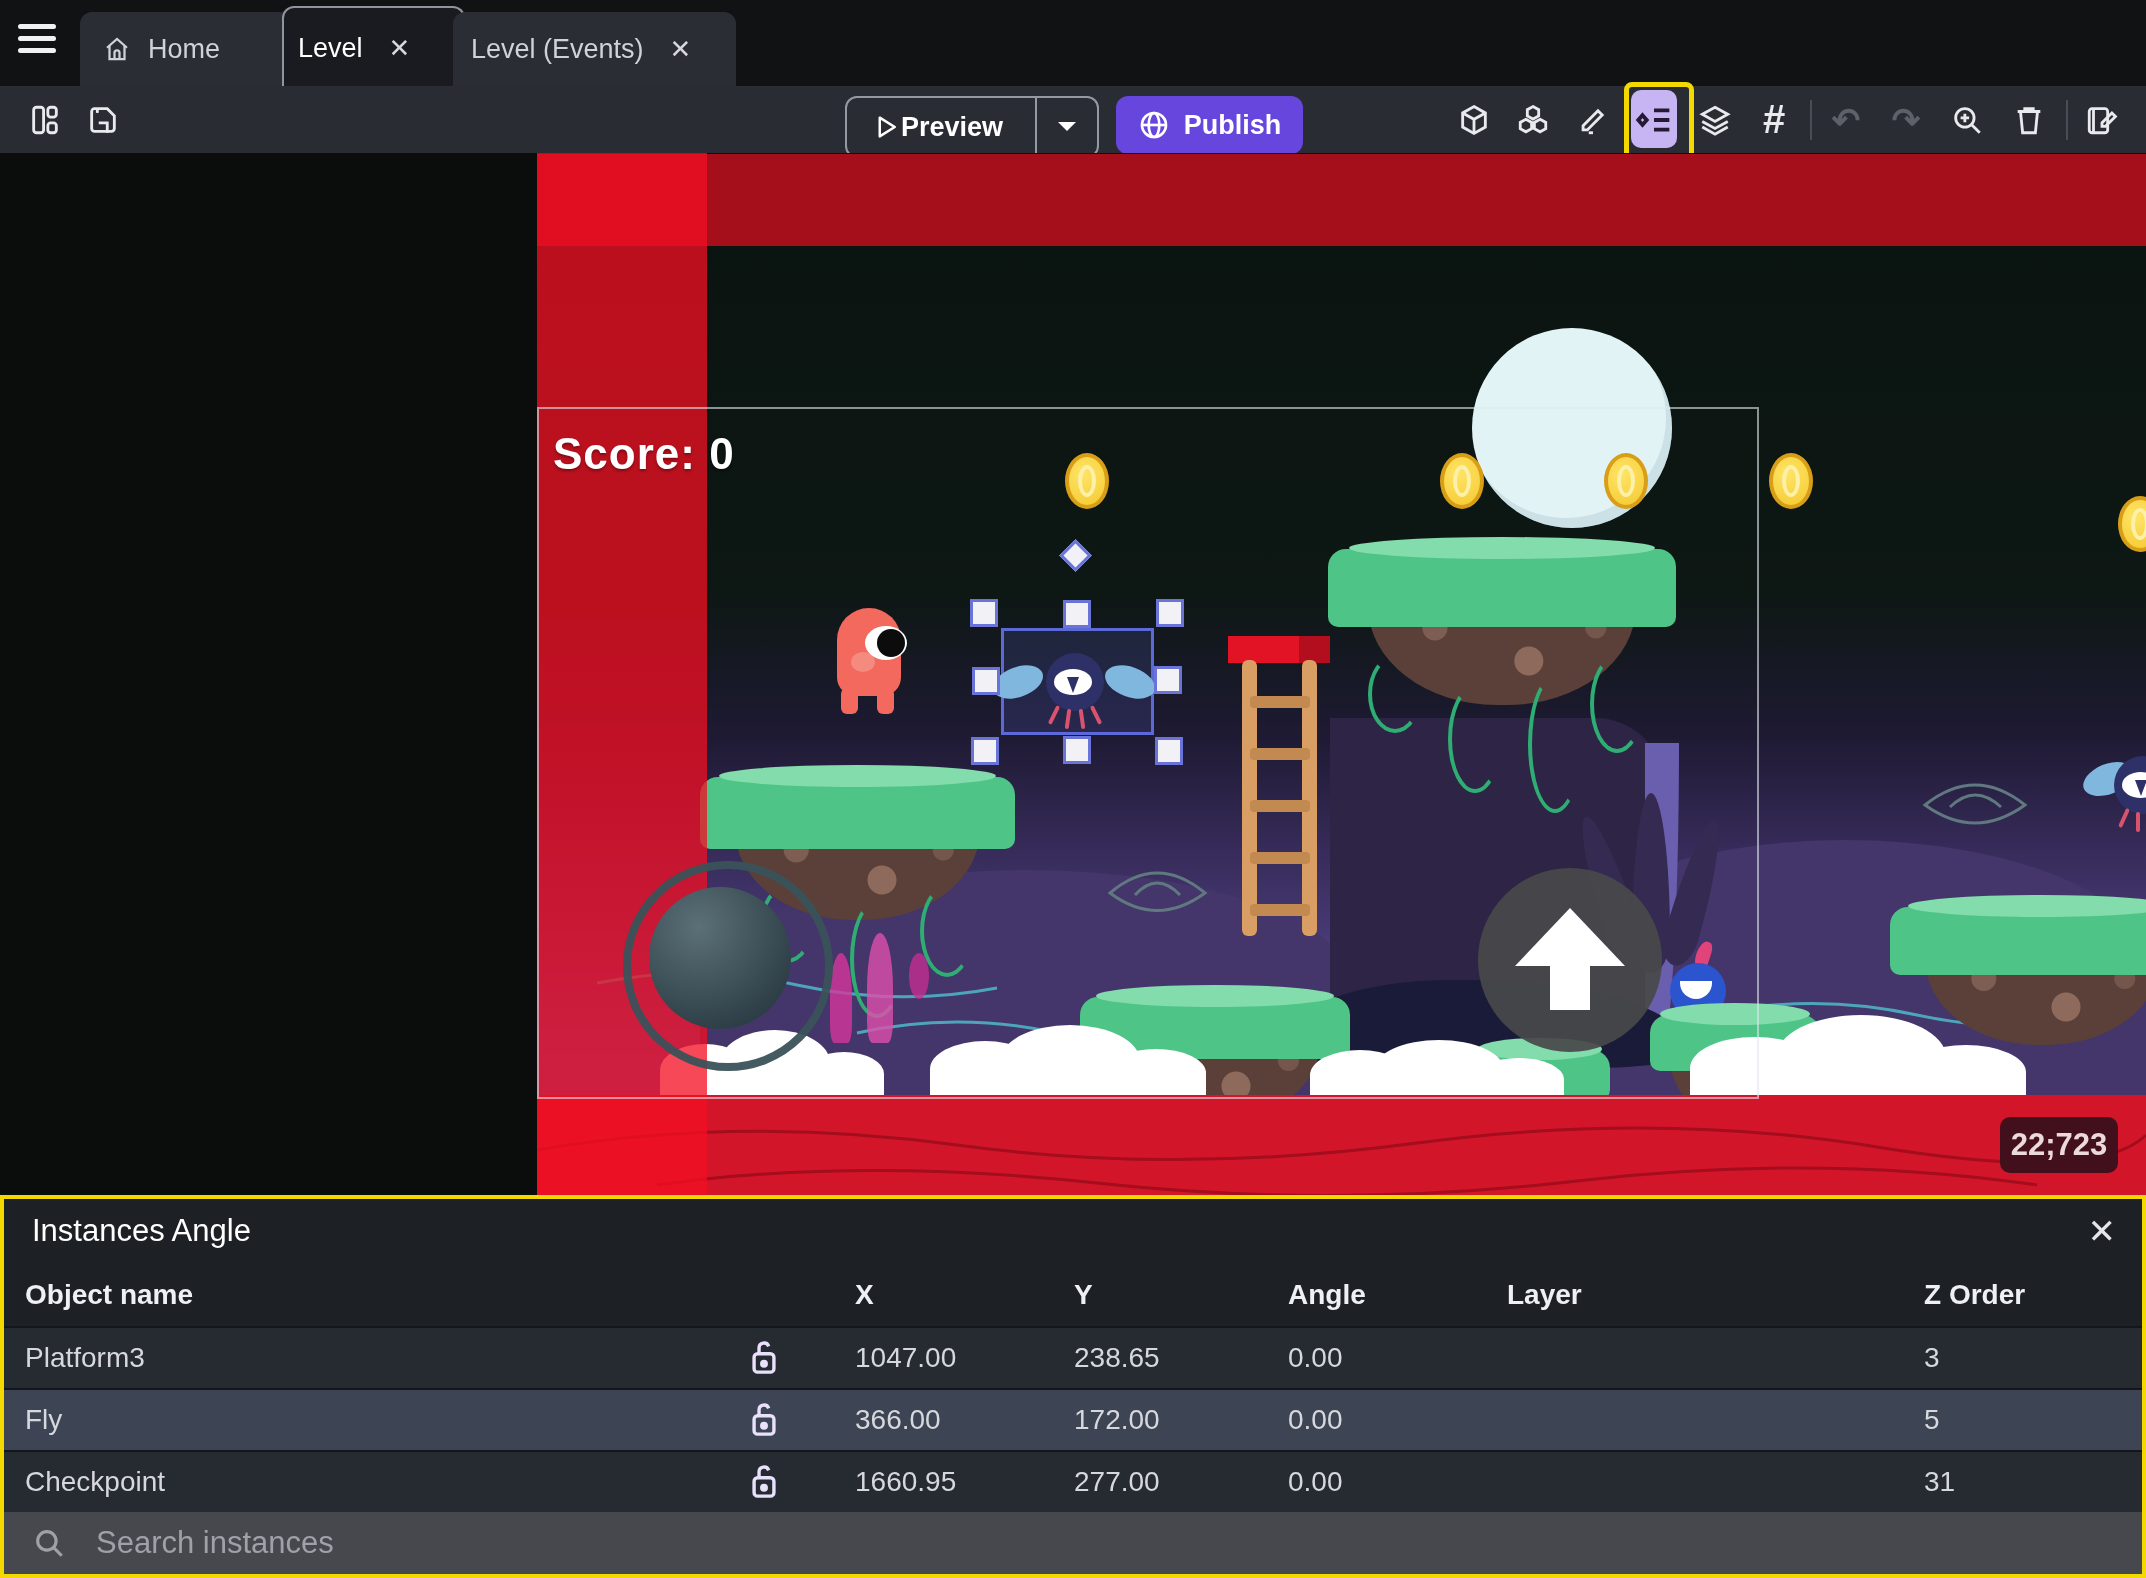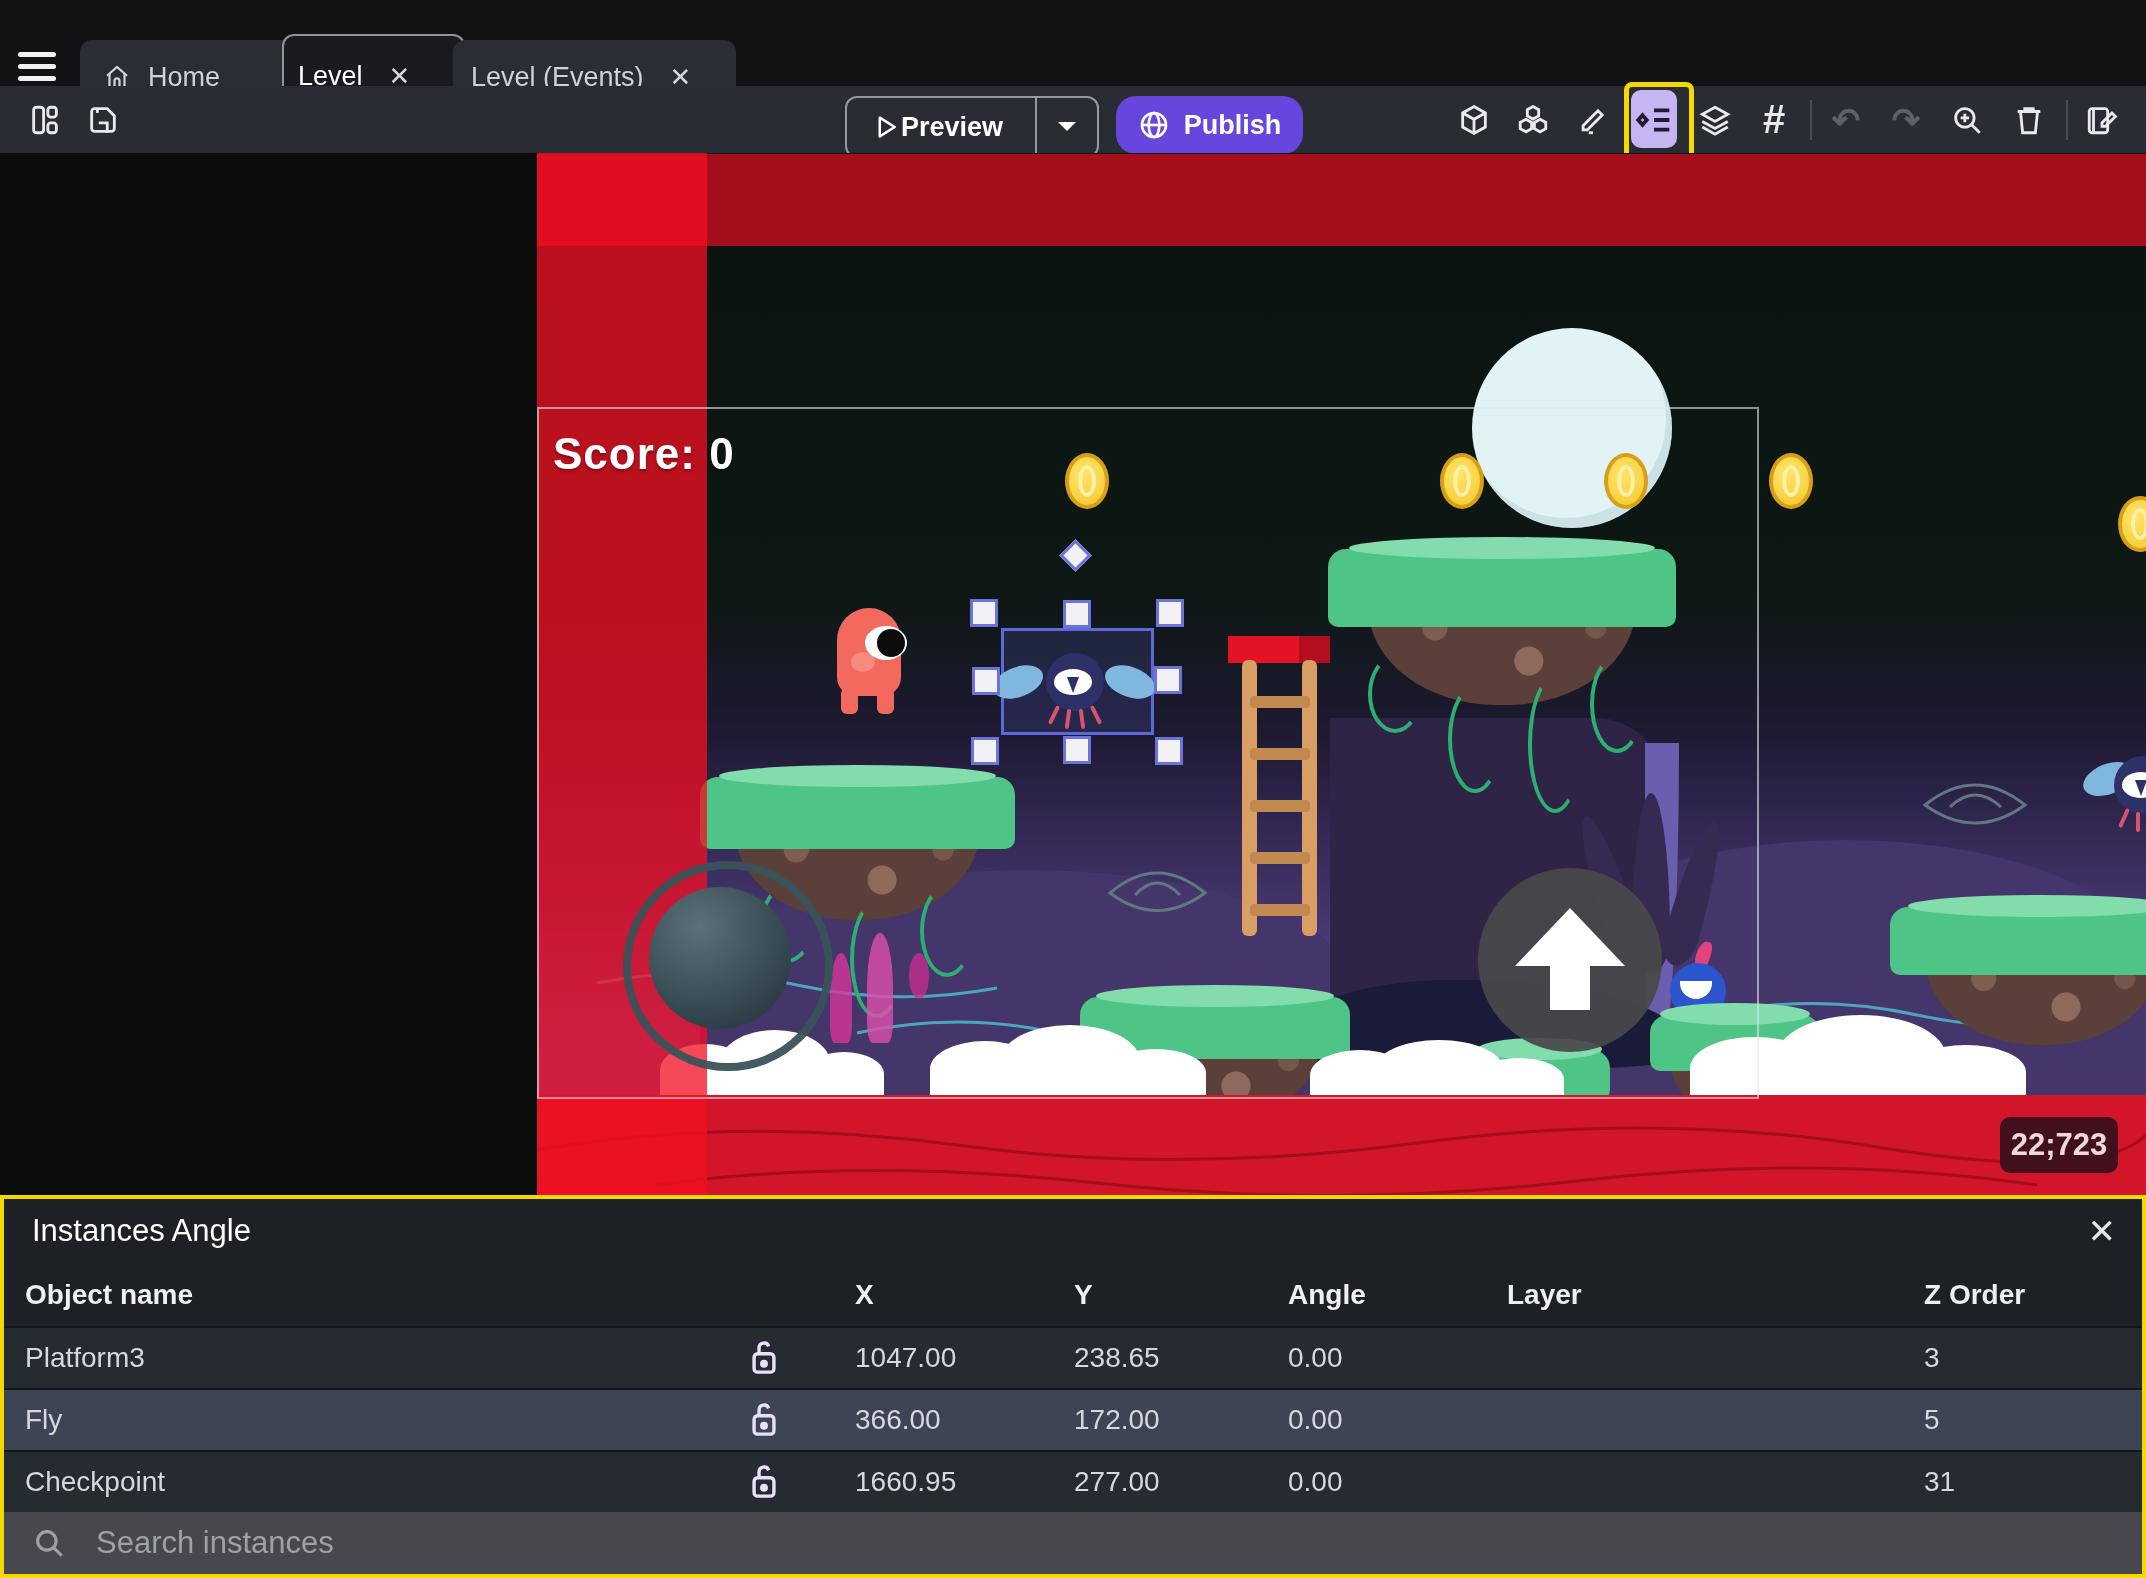--- a/index.html
+++ b/index.html
@@ -1,42 +1,42 @@
 <!DOCTYPE html>
 <html><head>
 <meta charset="utf-8">
 <style>
   html,body{margin:0;padding:0;background:#000;}
   #app{position:relative;width:2146px;height:1578px;overflow:hidden;
        font-family:"Liberation Sans",sans-serif;background:#101214;}
   .abs{position:absolute;}
 
   
-  #tabbar{left:0;top:0;width:2146px;height:86px;background:#101214;margin-top:28px;}
+  #tabbar{left:0;top:0;width:2146px;height:86px;background:#101214;}
   #hamburger{left:18px;top:24px;width:38px;height:36px;cursor:pointer;}
   #hamburger span{display:block;width:38px;height:5px;border-radius:3px;background:#f0f1f3;margin:0 0 7px 0;}
   .tab{top:12px;height:74px;border-radius:12px 12px 0 0;background:#2a2d34;display:flex;align-items:center;
        color:#cfd2d8;font-size:27px;}
   .tab .xbtn{font-size:26px;color:#d6d8dd;margin-left:26px;}
   #tab-home{left:80px;width:190px;padding-left:22px;gap:16px;}
   #tab-level{left:282px;top:6px;height:80px;width:165px;background:#191b20;
              border:2px solid #8f949d;border-bottom:none;color:#ffffff;padding-left:14px;}
   #tab-events{left:453px;width:265px;padding-left:18px;}
   .tabicon{width:30px;height:30px;}
 
   
   #toolbar{left:0;top:86px;width:2146px;height:67px;background:#2a2c33;}
   .tbicon{position:absolute;top:0;width:38px;height:67px;display:flex;align-items:center;justify-content:center;cursor:pointer;}
   .tbicon svg{width:34px;height:34px;}
   .tbsep{position:absolute;top:14px;width:2px;height:40px;background:#4a4d55;}
   #btn-preview{left:845px;top:10px;width:250px;height:58px;border:2px solid #949aa4;border-radius:12px;
       display:flex;align-items:center;color:#fff;font-size:27px;font-weight:bold;cursor:pointer;}
   #btn-preview .caretzone{margin-left:auto;border-left:2px solid #949aa4;height:100%;width:60px;
       display:flex;align-items:center;justify-content:center;}
-  #btn-publish{left:1116px;top:10px;width:187px;height:58px;background:#6746dd;border-radius:20px;
+  #btn-publish{left:1116px;top:10px;width:187px;height:58px;background:#6746dd;border-radius:12px;
       display:flex;align-items:center;justify-content:center;gap:14px;color:#fff;font-size:27px;font-weight:bold;cursor:pointer;}
   #instances-highlight{left:1624px;top:-4px;width:60px;height:74px;border:5px solid #f3d900;border-radius:8px;}
   #btn-instances{left:1631px;top:4px;width:46px;height:58px;background:#c7b4f2;border-radius:10px;
       display:flex;align-items:center;justify-content:center;cursor:pointer;}
   .ghost{color:#5d6169;font-size:34px;font-weight:bold;line-height:1;}
   .glyph{color:#e9eaee;}
 
   
   #canvas{left:0;top:153px;width:2146px;height:1042px;background:#0a0d0b;}
   #scene{left:537px;top:0;width:1609px;height:1042px;overflow:hidden;

